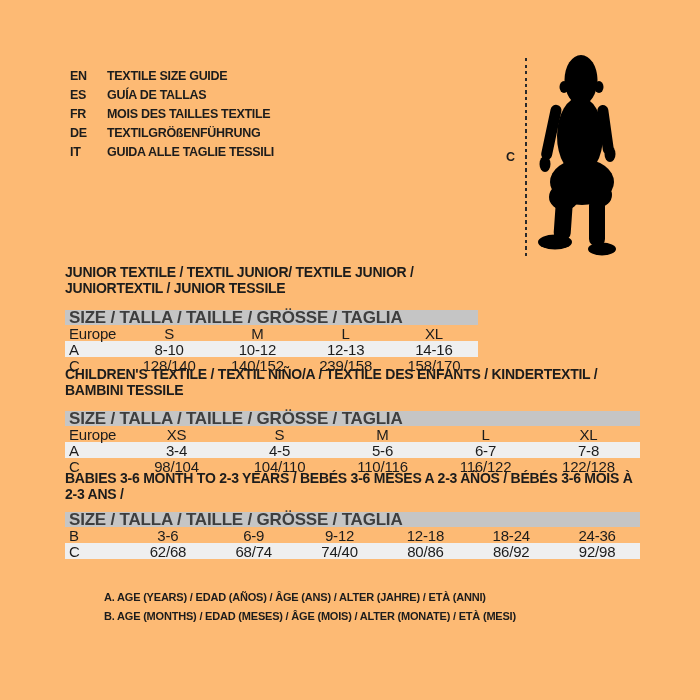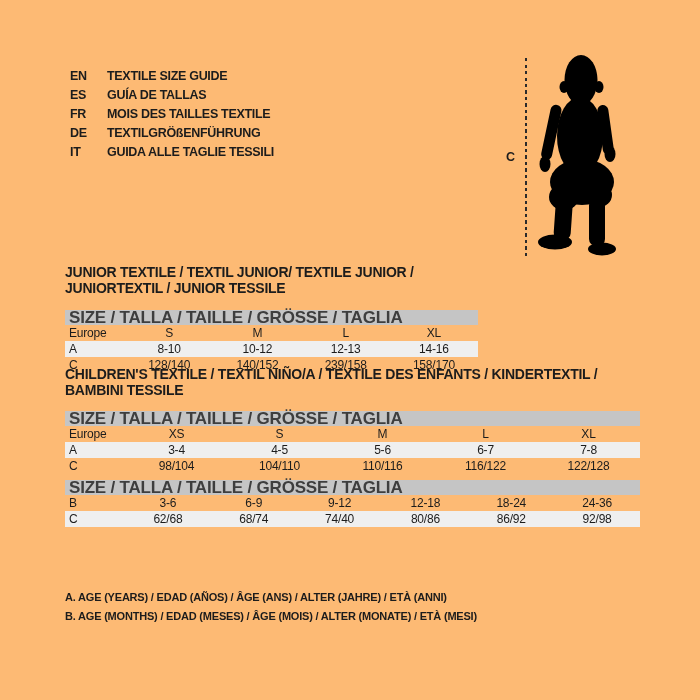--- a/index.html
+++ b/index.html
@@ -27,29 +27,29 @@
   .t1 { top:264px; width:413px; --cols:4; }
   .t2 { top:366px; width:575px; --cols:5; }
   .t3 { top:470px; width:575px; --cols:6; }
   .table-title { font-weight:700; font-size:14px; letter-spacing:-0.25px; line-height:16px; }
   .size-header { margin-top:14px; height:15px; background:#c5c5c5; color:#3e3e3e;
     font-weight:700; font-size:17px; letter-spacing:-0.2px;
     display:flex; align-items:center; padding-left:4px; box-sizing:border-box; }
   .t2 .size-header { margin-top:13px; }
   .t3 .size-header { margin-top:10px; }
   .trow { display:grid; grid-template-columns:60px repeat(var(--cols),1fr);
-    height:16px; align-items:center; font-size:12px; letter-spacing:-0.2px; }
+    height:16px; align-items:center; font-size:15px; letter-spacing:-0.2px; }
   .trow .tlabel { padding-left:4px; text-align:left; }
   .trow .tcell { text-align:center; }
   .shade { background:#efefef; }
 
   
   .legend { position:absolute; left:65px; top:588px; }
   .legend-line { height:18.5px; font-weight:700; font-size:11px;
-    letter-spacing:-0.2px; display:flex; align-items:center; }
+    letter-spacing:-0.2px; display:flex; align-items:center;margin-left:39px; }
 </style>
 </head>
 <body>
 
 <div class="canvas">
 
   <section class="lang-block">
     <div class="lang-row">
       <span class="lang-code">EN</span>
       <span class="lang-title">TEXTILE SIZE GUIDE</span>
@@ -153,20 +153,21 @@
       <span class="tlabel">C</span>
       <span class="tcell">98/104</span>
       <span class="tcell">104/110</span>
       <span class="tcell">110/116</span>
       <span class="tcell">116/122</span>
       <span class="tcell">122/128</span>
     </div>
   </section>
 
   <section class="size-table t3">
+    <div class="table-title">BABIES 3-6 MONTH TO 2-3 YEARS / BEBÉS 3-6 MESES A 2-3 AÑOS / BÉBÉS 3-6 MOIS À 2-3 ANS /</div>
     <div class="size-header">SIZE / TALLA / TAILLE / GRÖSSE / TAGLIA</div>
     <div class="trow">
       <span class="tlabel">B</span>
       <span class="tcell">3-6</span>
       <span class="tcell">6-9</span>
       <span class="tcell">9-12</span>
       <span class="tcell">12-18</span>
       <span class="tcell">18-24</span>
       <span class="tcell">24-36</span>
     </div>

